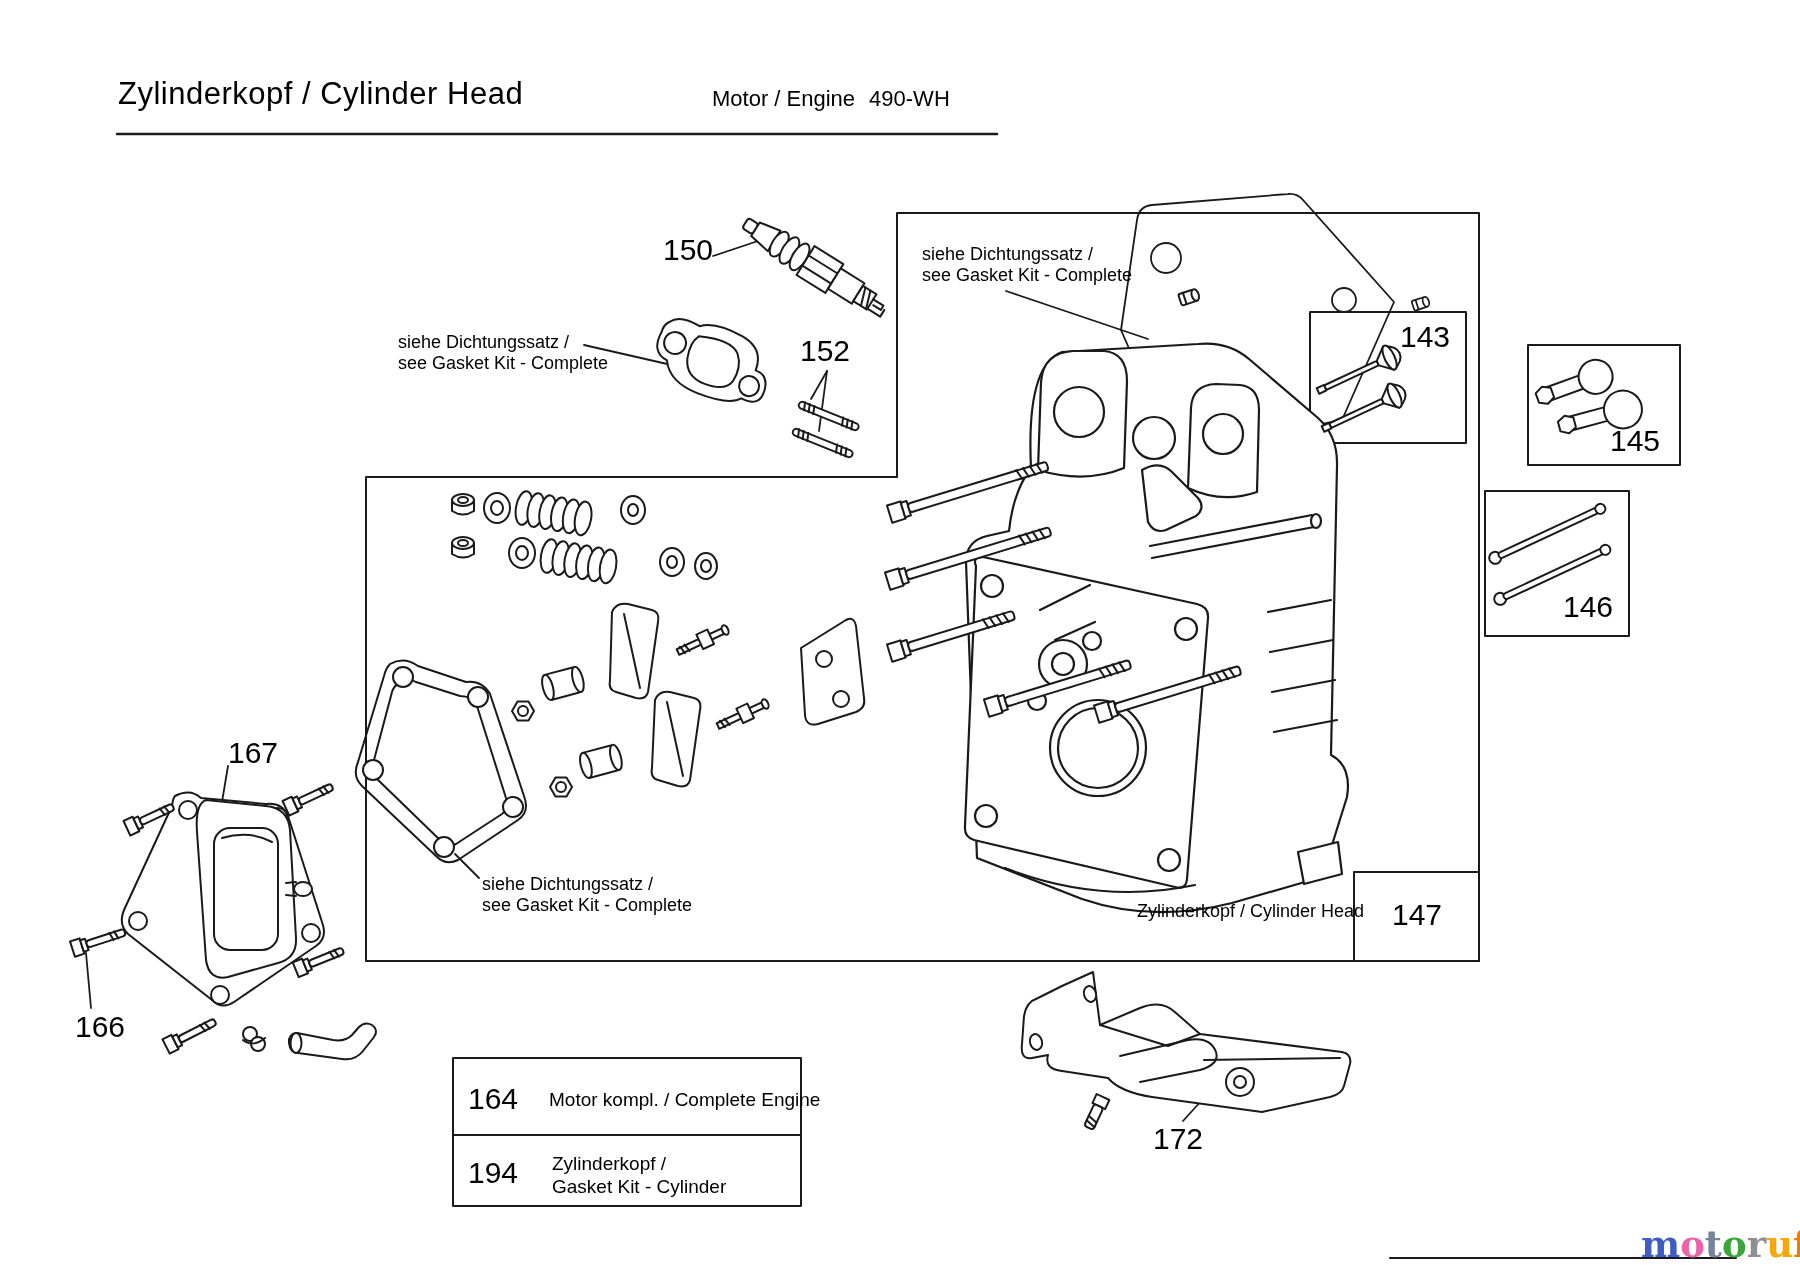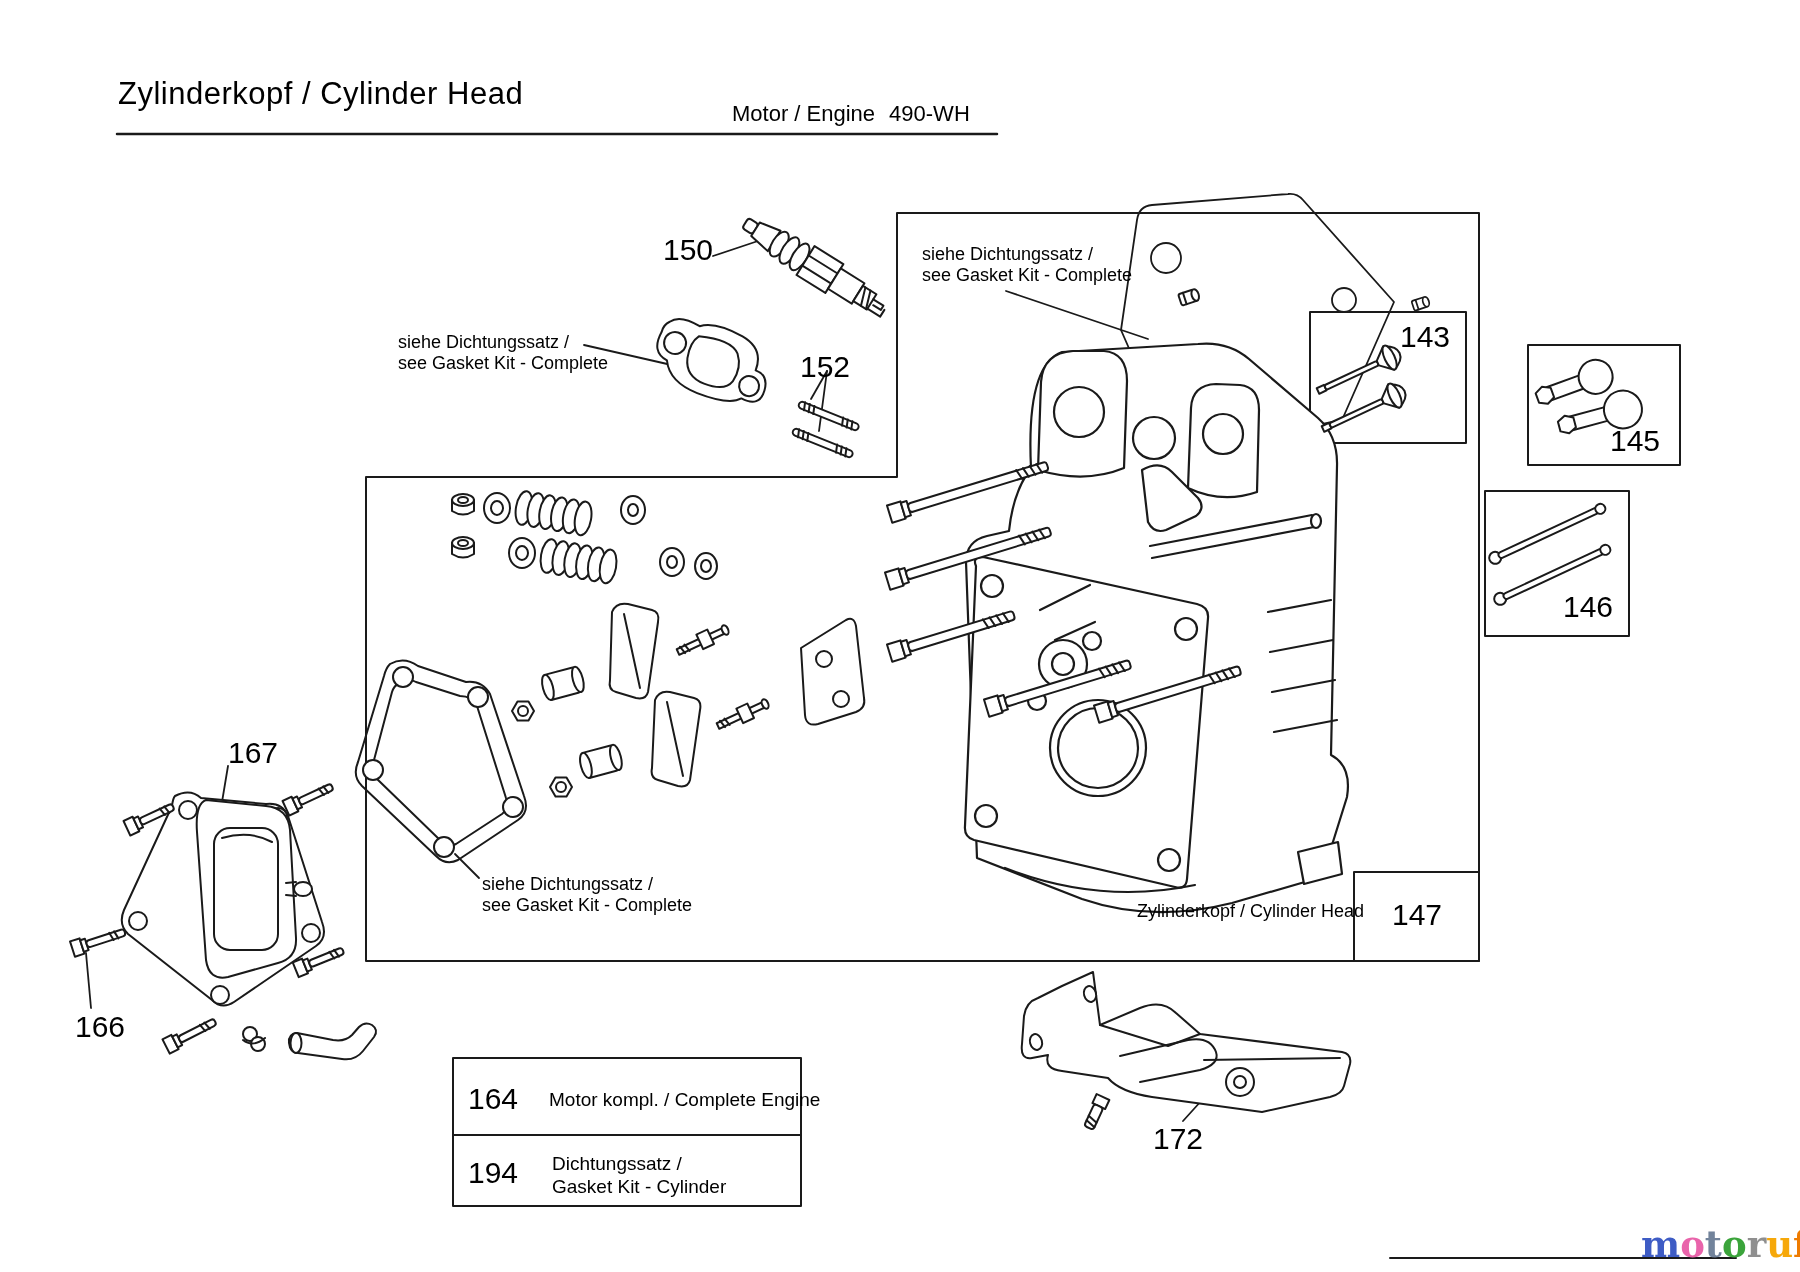--- a/index.html
+++ b/index.html
@@ -411,32 +411,32 @@
         <rect x="0" y="-7" width="10" height="14"></rect>
             <rect x="10" y="-5" width="24" height="10" rx="3"></rect>
         <line x1="26" y1="-5" x2="23" y2="5"></line>
             <line x1="31" y1="-5" x2="28" y2="5"></line>
       </g>
     </g>
   </g>
 </svg>
 
   <div class="lbl title" style="left:118px;top:76px;">Zylinderkopf / Cylinder Head</div>
-  <div class="lbl engine" style="left:712px;top:101px;margin-left:20px;">
+  <div class="lbl engine" style="left:712px;top:86px;">
     <span>Motor / Engine</span><b>490-WH</b>
   </div>
 
   <div class="lbl num" style="left:663px;top:233px;">150</div>
 
   <div class="lbl note" style="left:398px;top:332px;">
     <div>siehe Dichtungssatz /</div>
     <div>see Gasket Kit - Complete</div>
   </div>
 
-  <div class="lbl num" style="left:800px;top:334px;margin-top:16px;">152</div>
+  <div class="lbl num" style="left:800px;top:334px;">152</div>
 
   <div class="lbl note" style="left:922px;top:244px;">
     <div>siehe Dichtungssatz /</div>
     <div>see Gasket Kit - Complete</div>
   </div>
 
   <div class="lbl num" style="left:1400px;top:320px;">143</div>
   <div class="lbl num" style="left:1610px;top:424px;">145</div>
   <div class="lbl num" style="left:1563px;top:590px;">146</div>
 
@@ -449,21 +449,21 @@
   </div>
 
   <div class="lbl num" style="left:228px;top:736px;">167</div>
   <div class="lbl num" style="left:75px;top:1010px;">166</div>
   <div class="lbl num" style="left:1153px;top:1122px;">172</div>
 
   <div class="lbl ref" style="left:468px;top:1082px;">164</div>
   <div class="lbl desc" style="left:549px;top:1088px;">Motor kompl. / Complete Engine</div>
   <div class="lbl ref" style="left:468px;top:1156px;text-align:center;">194</div>
   <div class="lbl desc" style="left:552px;top:1152px;">
-    <div>Dichtungssatz /</div>
+    <div>Zylinderkopf /</div>
     <div>Gasket Kit - Cylinder</div>
   </div>
 
   <div class="lbl code" style="left:1396px;top:1282px;">E3-01408A-01</div>
   <div class="lbl logo" style="left:1641px;top:1226px;">
     <span><span style="color: rgb(62, 92, 197);">m</span><span style="color: rgb(233, 100, 171);">o</span><span style="color: rgb(114, 131, 155);">t</span><span style="color: rgb(59, 164, 59);">o</span><span style="color: rgb(143, 143, 143);">r</span><span style="color: rgb(246, 168, 10);">u</span><span style="color: rgb(238, 123, 0);">f</span></span>
   </div>
 
 </div>
 

